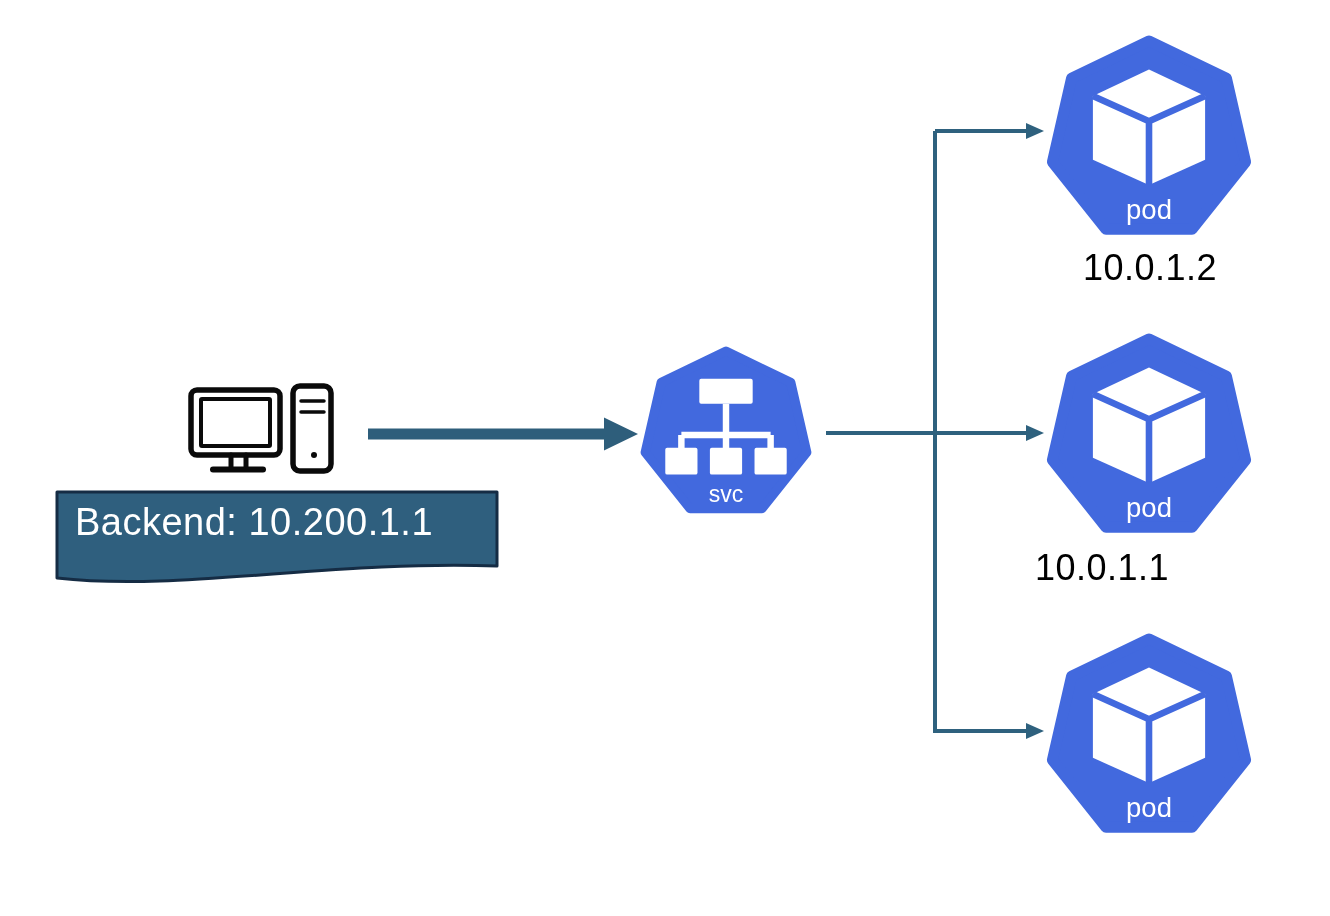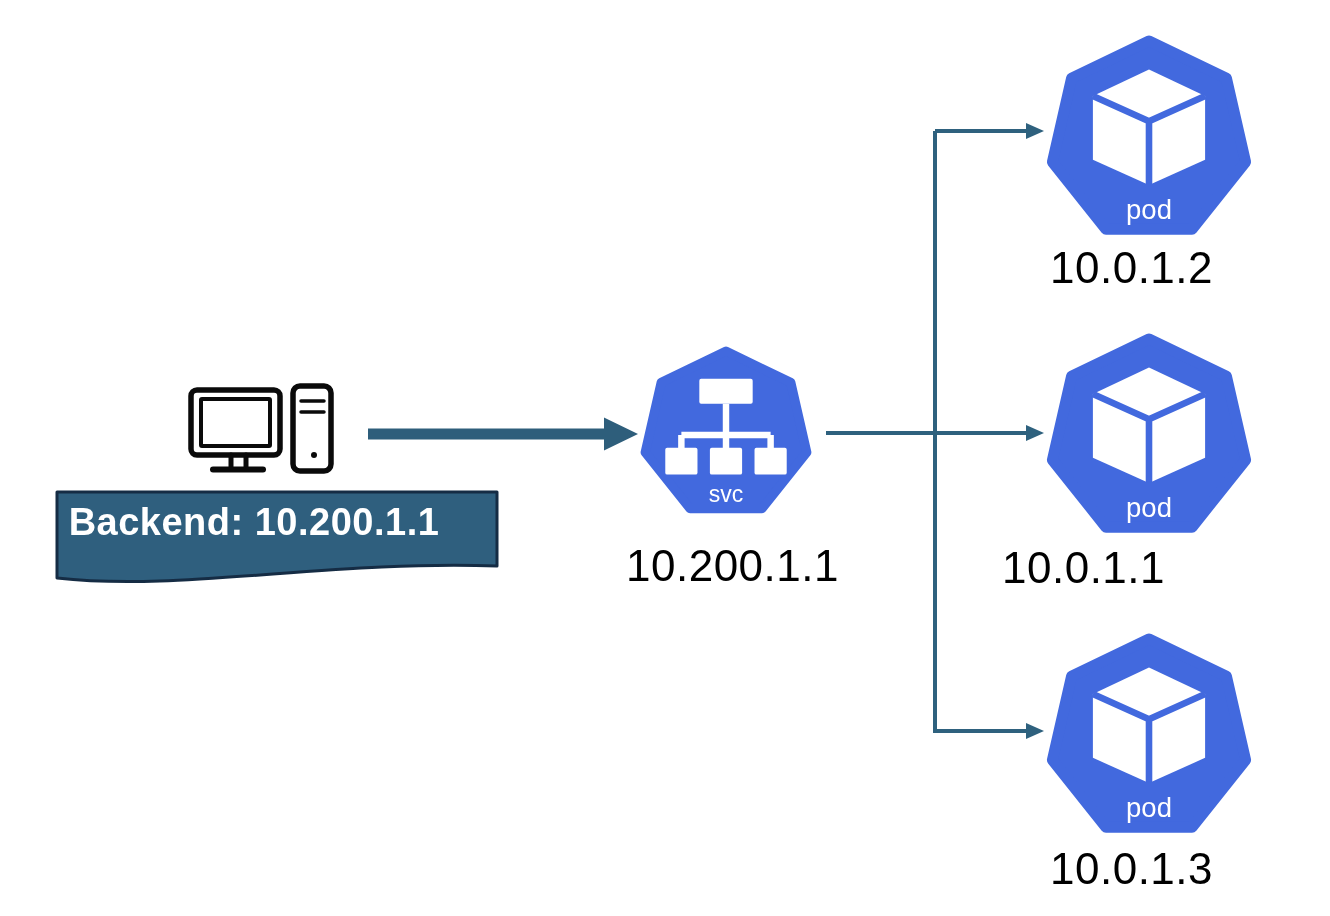--- a/index.html
+++ b/index.html
@@ -8,26 +8,27 @@
     width:1330px;height:916px;
     background:#ffffff;
     overflow:hidden;
     font-family:"Liberation Sans", sans-serif;
   }
   .abs{position:absolute;}
   .connectors{position:absolute;left:0;top:0;width:1330px;height:916px;}
   .node-label{
     position:absolute;
     width:200px;
-    font-size:44px;
+    text-align:center;
+    font-size:36px;
     line-height:40px;
     color:#000000;
     letter-spacing:0.5px;
   }
-  .banner{position:absolute;left:55px;top:490px;width:398px;height:104px;font-weight:bold;}
+  .banner{position:absolute;left:55px;top:490px;width:398px;height:104px;}
   .banner svg{position:absolute;left:0;top:0;}
   .banner-text{
     position:absolute;left:0;top:12px;width:100%;
     text-align:center;
     color:#ffffff;
     font-size:38px;
     line-height:40px;
     letter-spacing:0.5px;
   }
   .icon-text{
@@ -96,33 +97,31 @@
     <polygon points="100,10 170.4,43.9 187.8,120 139.1,181.1 60.9,181.1 12.2,120 29.6,43.9" fill="#4269DE" stroke="#4269DE" stroke-width="10" stroke-linejoin="round"></polygon>
     <g>
       <rect x="71" y="40" width="58" height="27" rx="2" fill="#ffffff"></rect>
       <path d="M100,67 L100,101 M51.5,101 L148.5,101 M51.5,101 L51.5,117 M100,101 L100,117 M148.5,101 L148.5,117" fill="none" stroke="#ffffff" stroke-width="7"></path>
       <rect x="34" y="115" width="35" height="29" rx="2" fill="#ffffff"></rect>
       <rect x="82.5" y="115" width="35" height="29" rx="2" fill="#ffffff"></rect>
       <rect x="131" y="115" width="35" height="29" rx="2" fill="#ffffff"></rect>
     </g>
     <text class="icon-text" x="100" y="174" font-size="25" text-anchor="middle">svc</text>
   </svg>
-  <div class="node-label" style="left:626px;top:546px">10.200.1.1</div>
 
   <svg class="abs" style="left:1039px;top:30px" width="220" height="220" viewBox="0 0 200 200">
     <use href="#pod-shape"></use>
     <text class="icon-text" x="100" y="172" font-size="25" text-anchor="middle">pod</text>
   </svg>
   <div class="node-label" style="left:1050px;top:248px">10.0.1.2</div>
 
   <svg class="abs" style="left:1039px;top:328px" width="220" height="220" viewBox="0 0 200 200">
     <use href="#pod-shape"></use>
     <text class="icon-text" x="100" y="172" font-size="25" text-anchor="middle">pod</text>
   </svg>
   <div class="node-label" style="left:1002px;top:548px">10.0.1.1</div>
 
   <svg class="abs" style="left:1039px;top:628px" width="220" height="220" viewBox="0 0 200 200">
     <use href="#pod-shape"></use>
     <text class="icon-text" x="100" y="172" font-size="25" text-anchor="middle">pod</text>
   </svg>
-  <div class="node-label" style="left:1050px;top:849px">10.0.1.3</div>
 
 </div>
 
 </body></html>

